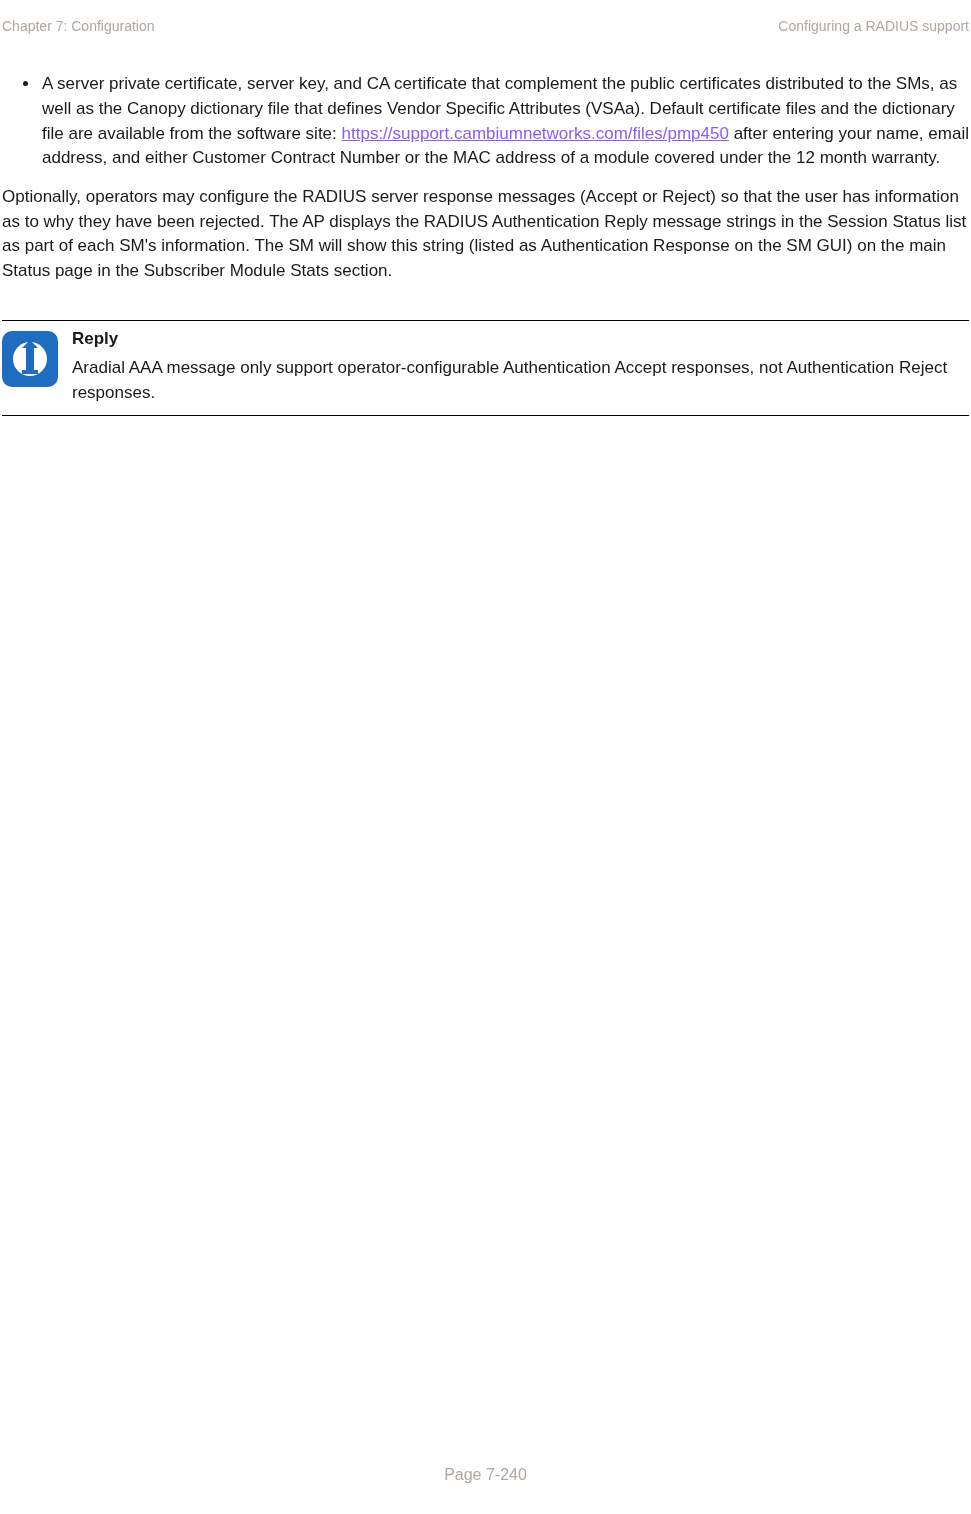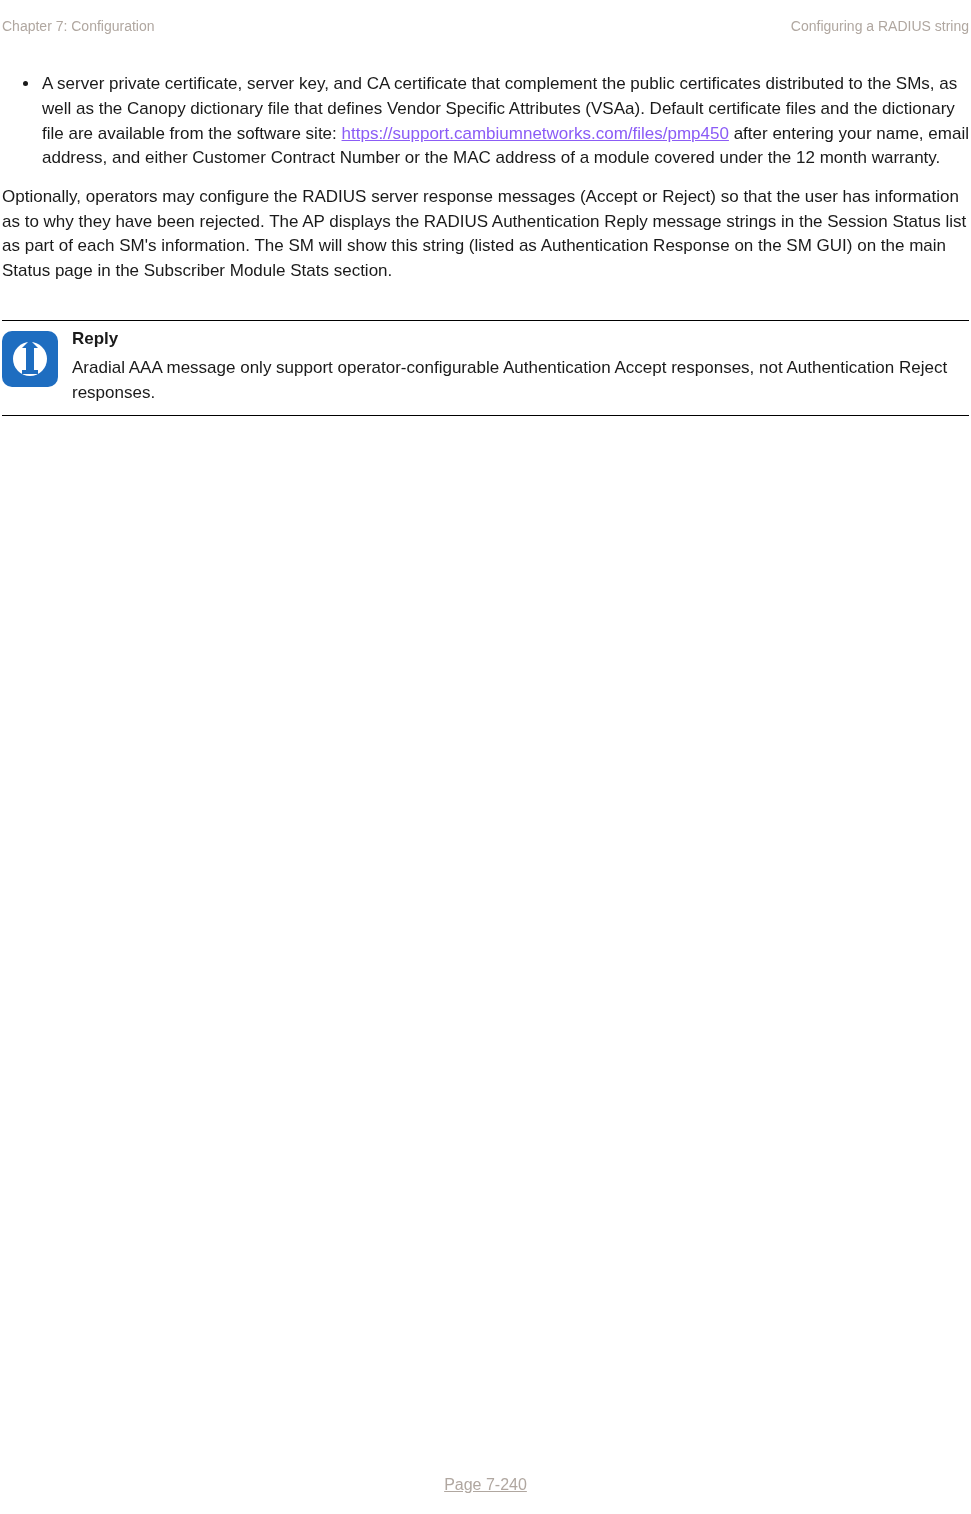--- a/index.html
+++ b/index.html
@@ -57,35 +57,34 @@
       border-radius: 10px;
       position: relative;
       margin-top: 4px;
     }
     .note-heading {
       font-weight: bold;
       margin-bottom: 4px;
     }
     .footer {
       position: absolute;
-      bottom: 18px;
+      bottom: 28px;
       left: 0;
       width: 100%;
       text-align: center;
       color: #b0a7a0;
       font-size: 16px;
-      text-decoration: underline;
     }
   </style>
 </head>
 <body>
 
 <div class="header-row">
   <span>Chapter 7:  Configuration</span>
-  <span>Configuring a RADIUS string</span>
+  <span>Configuring a RADIUS support</span>
 </div>
 
 <ul class="bullets">
   <li>
     <span>A server private certificate, server key, and CA certificate that complement the public certificates distributed to the SMs, as well as the Canopy dictionary file that defines Vendor Specific Attributes (VSAa). Default certificate files and the dictionary file are available from the software site: </span><a class="inline-link">https://support.cambiumnetworks.com/files/pmp450</a><span> after entering your name, email address, and either Customer Contract Number or the MAC address of a module covered under the 12 month warranty.</span>
   </li>
 </ul>
 
 <p class="para">Optionally, operators may configure the RADIUS server response messages (Accept or Reject) so that the user has information as to why they have been rejected. The AP displays the RADIUS Authentication Reply message strings in the Session Status list as part of each SM's information. The SM will show this string (listed as Authentication Response on the SM GUI) on the main Status page in the Subscriber Module Stats section.</p>
 

